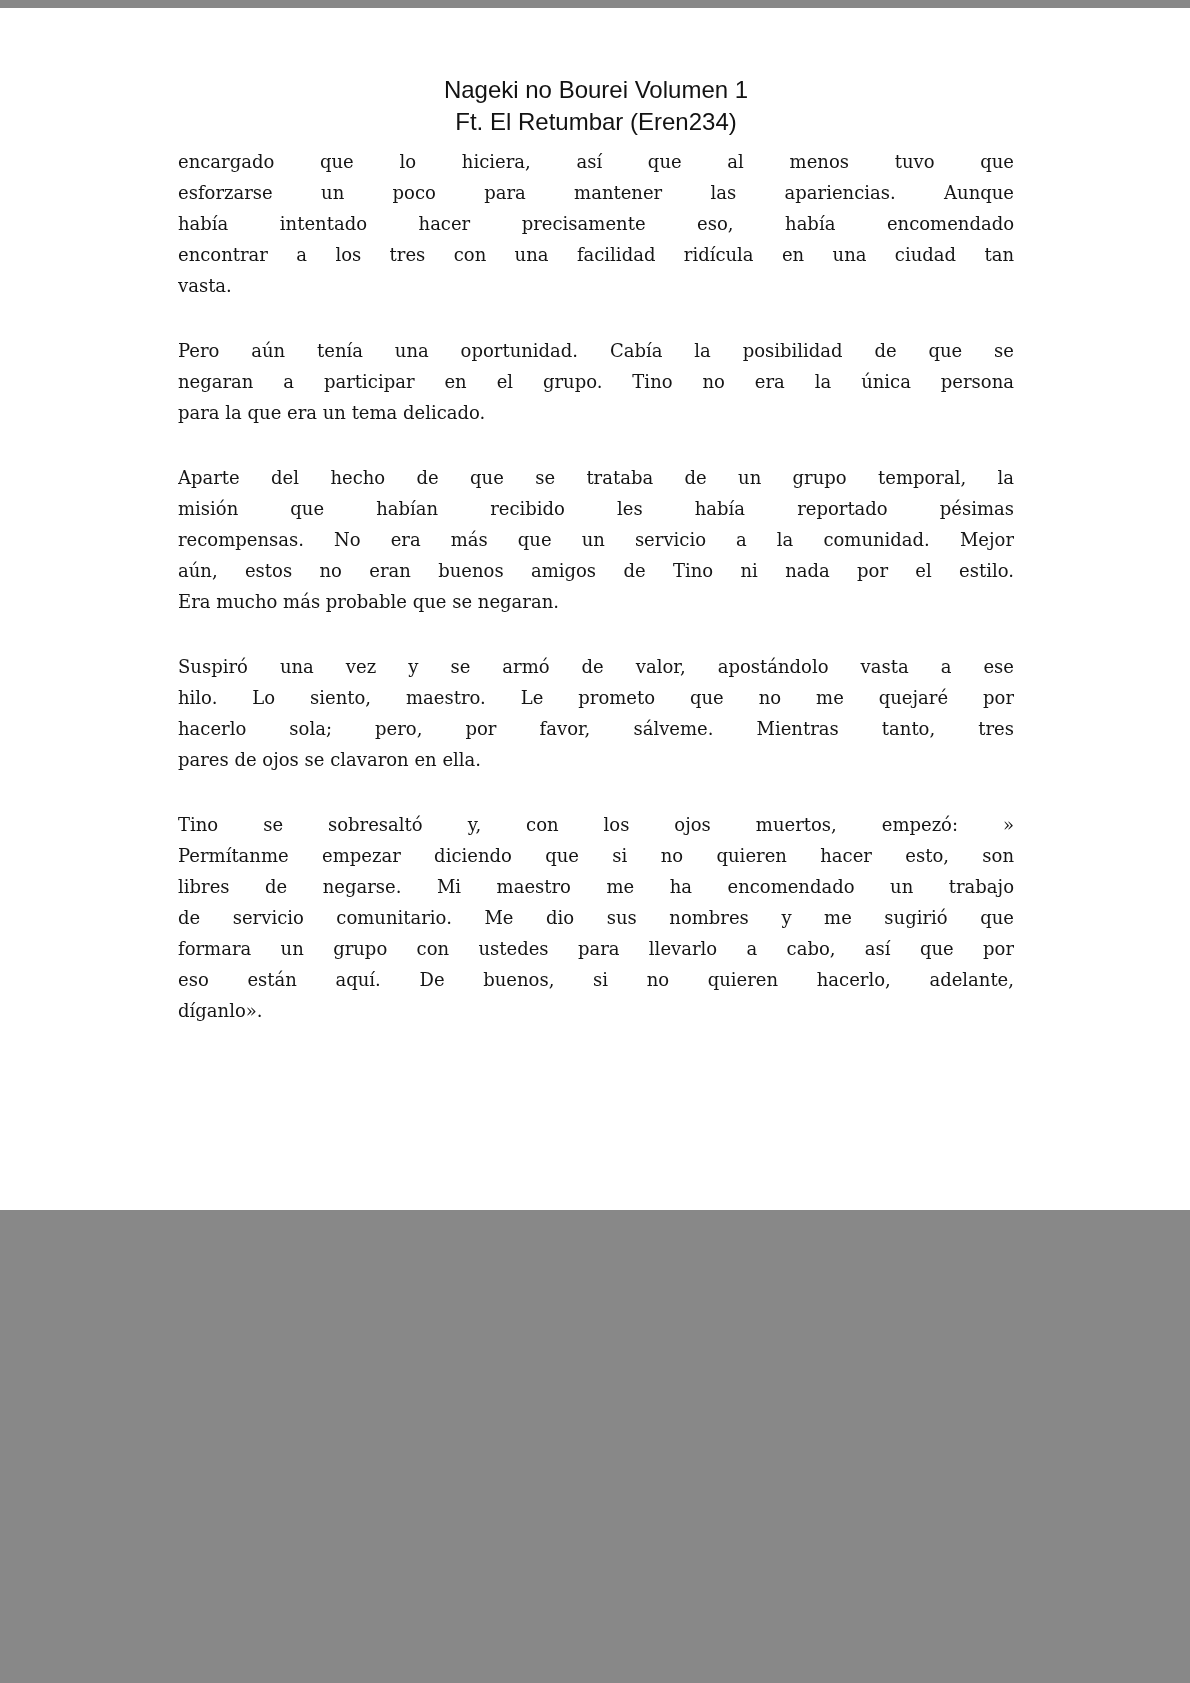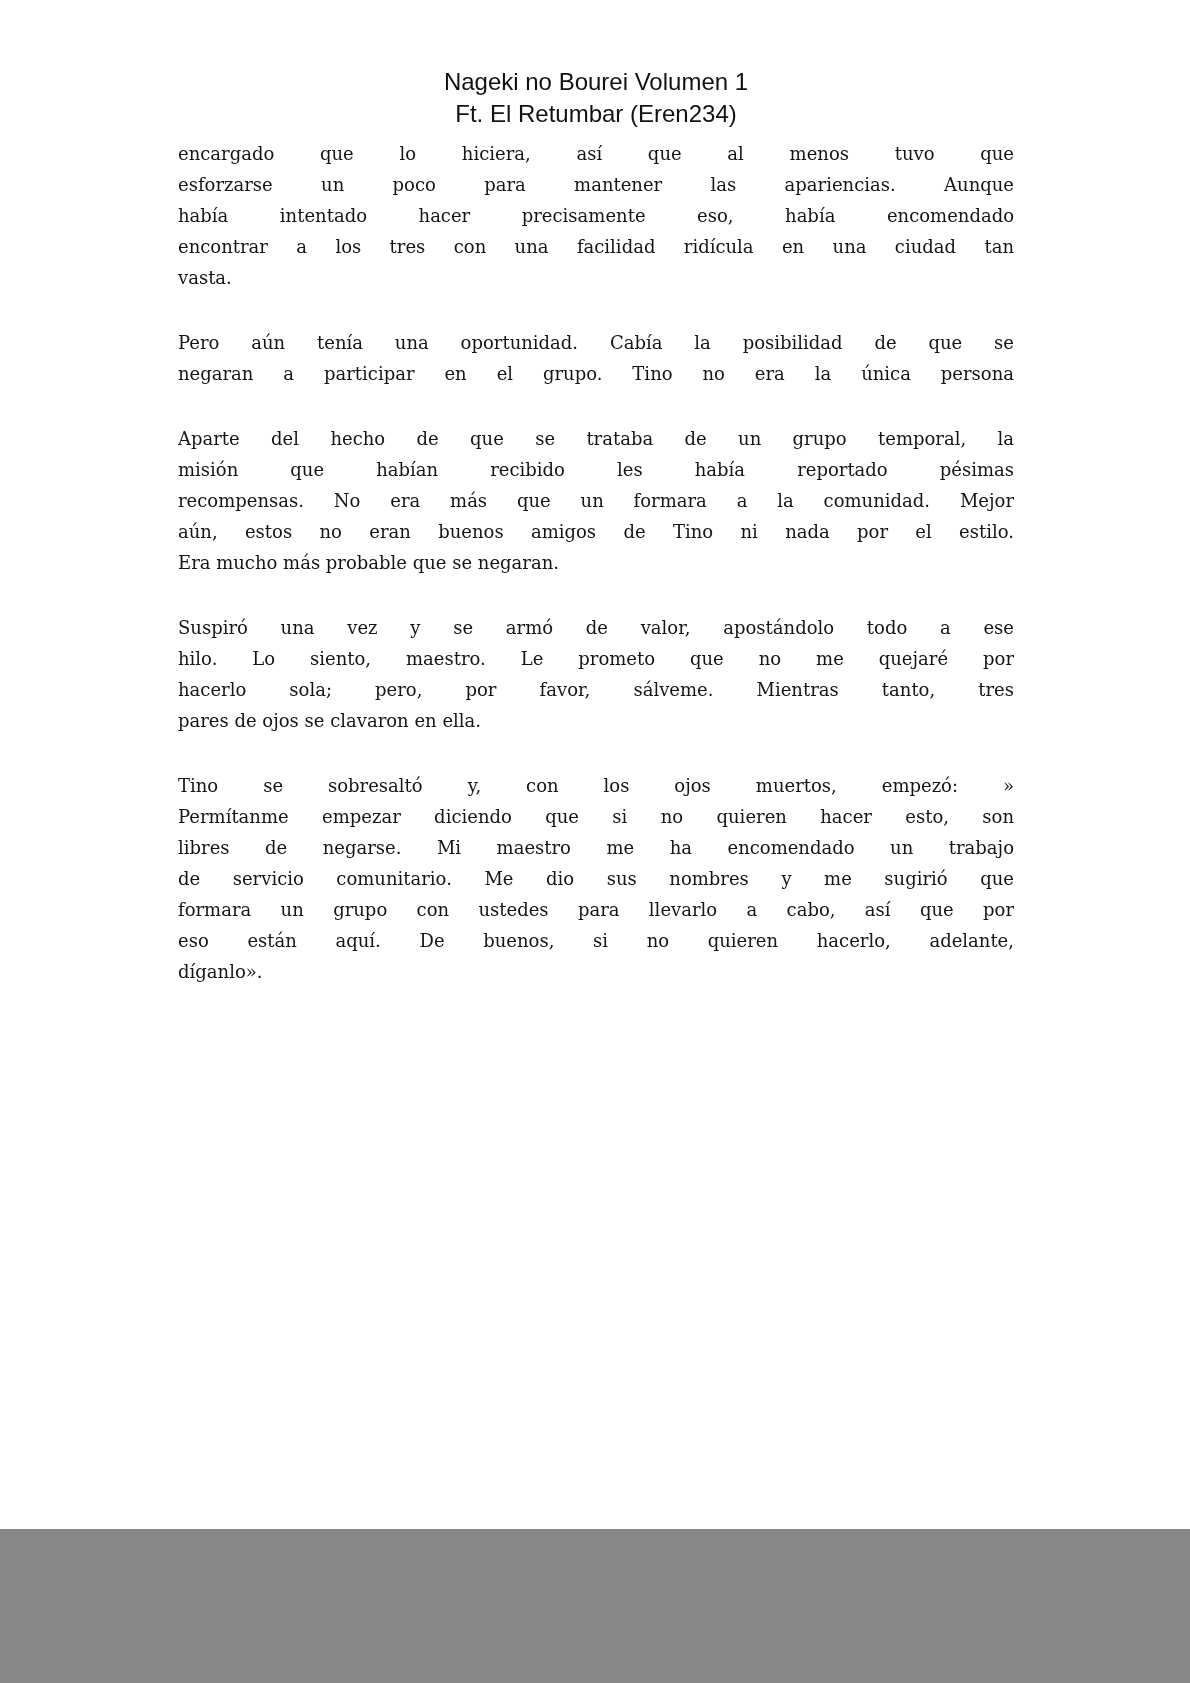--- a/index.html
+++ b/index.html
@@ -1,20 +1,20 @@
 <!DOCTYPE html>
 <html><head>
 <meta charset="utf-8">
 <style>
   html, body { margin: 0; padding: 0; background: #888; }
   .page {
     position: relative;
     width: 1190px;
-    height: 1529px;
-    margin: 0 auto;
+    height: 1202px;
+    margin: 8px auto;
     background: #ffffff;
     overflow: hidden;
     font-family: "DejaVu Serif", serif;
   }
   .content {
     position: absolute;
     left: 178px;
     top: 66px;
     width: 836px;
   }
@@ -68,30 +68,31 @@
         <div class="paragraph">
           <div class="line">encargado que lo hiciera, así que al menos tuvo que</div>
           <div class="line">esforzarse un poco para mantener las apariencias. Aunque</div>
           <div class="line">había intentado hacer precisamente eso, había encomendado</div>
           <div class="line">encontrar a los tres con una facilidad ridícula en una ciudad tan</div>
           <div class="line last">vasta.</div>
         </div>
         <div class="paragraph">
           <div class="line">Pero aún tenía una oportunidad. Cabía la posibilidad de que se</div>
           <div class="line">negaran a participar en el grupo. Tino no era la única persona</div>
+          <div class="line last">para la que era un tema delicado.</div>
         </div>
         <div class="paragraph">
           <div class="line">Aparte del hecho de que se trataba de un grupo temporal, la</div>
           <div class="line">misión que habían recibido les había reportado pésimas</div>
-          <div class="line">recompensas. No era más que un formara a la comunidad. Mejor</div>
+          <div class="line">recompensas. No era más que un servicio a la comunidad. Mejor</div>
           <div class="line">aún, estos no eran buenos amigos de Tino ni nada por el estilo.</div>
           <div class="line last">Era mucho más probable que se negaran.</div>
         </div>
         <div class="paragraph">
-          <div class="line">Suspiró una vez y se armó de valor, apostándolo todo a ese</div>
+          <div class="line">Suspiró una vez y se armó de valor, apostándolo vasta a ese</div>
           <div class="line">hilo. Lo siento, maestro. Le prometo que no me quejaré por</div>
           <div class="line">hacerlo sola; pero, por favor, sálveme. Mientras tanto, tres</div>
           <div class="line last">pares de ojos se clavaron en ella.</div>
         </div>
         <div class="paragraph">
           <div class="line">Tino se sobresaltó y, con los ojos muertos, empezó: »</div>
           <div class="line">Permítanme empezar diciendo que si no quieren hacer esto, son</div>
           <div class="line">libres de negarse. Mi maestro me ha encomendado un trabajo</div>
           <div class="line">de servicio comunitario. Me dio sus nombres y me sugirió que</div>
           <div class="line">formara un grupo con ustedes para llevarlo a cabo, así que por</div>

